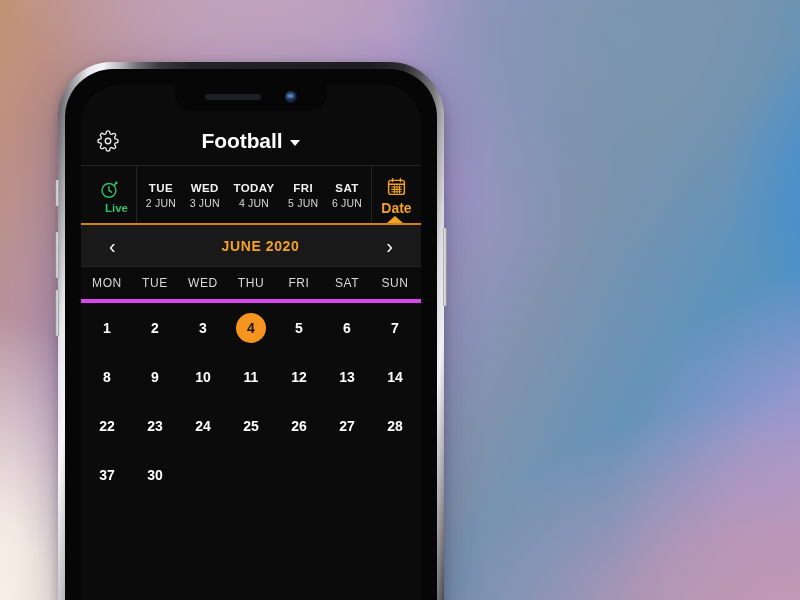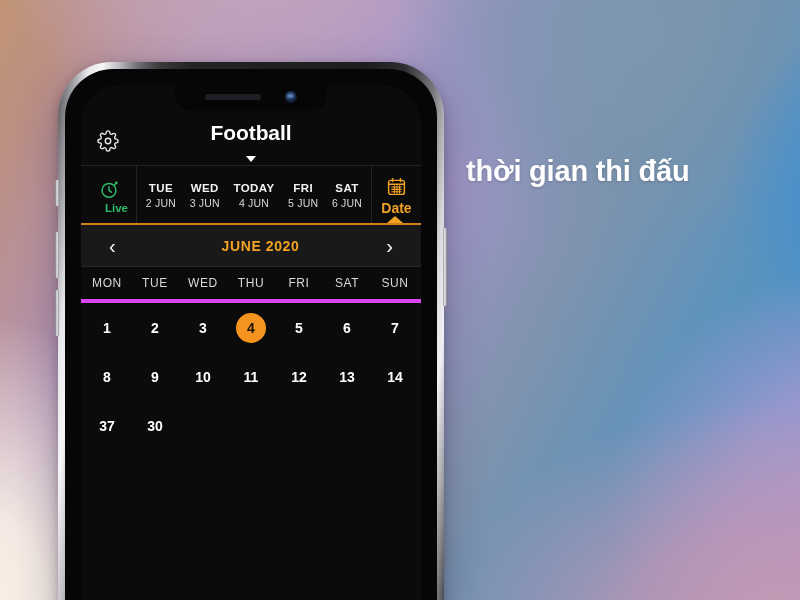--- a/index.html
+++ b/index.html
@@ -109,21 +109,20 @@
   
   #topbar {
     height:48px; display:flex; align-items:center;
     padding:0 14px; position:relative;
   }
   #gear-btn { width:26px; height:26px; display:flex; align-items:center; justify-content:center; }
   #apptitle-wrap {
     position:absolute; left:0; right:0; top:0; height:48px;
     display:flex; align-items:center; justify-content:center; gap:8px;
     pointer-events:none;
-    flex-direction:column;
   }
   #apptitle { color:#fff; font-size:21px; font-weight:bold; letter-spacing:-0.1px; }
   #caret {
     width:0; height:0; border-left:5.5px solid transparent;
     border-right:5.5px solid transparent; border-top:6px solid #ffffff;
     margin-top:3px;
   }
 
   
   #strip {
@@ -197,21 +196,20 @@
   <div class="layer bg-base"></div>
   <div class="layer bg-b5"></div>
   <div class="layer bg-b4"></div>
   <div class="layer bg-b6"></div>
   <div class="layer bg-b3"></div>
   <div class="layer bg-b2"></div>
   <div class="layer bg-b1"></div>
 </div>
 
 <div id="headline">
-  <span class="l">thời gian thi đấu</span>
 </div>
 
 <div id="phone">
 
   <div class="sidebtn btn-left" id="mute"></div>
   <div class="sidebtn btn-left" id="volup"></div>
   <div class="sidebtn btn-left" id="voldn"></div>
   <div class="sidebtn btn-right" id="power"></div>
 
   <div id="phone-bezel">
@@ -345,20 +343,43 @@
               </div>
             <div class="cell">
                 <span class="n">13</span>
               </div>
             <div class="cell">
                 <span class="n">14</span>
               </div>
           </div>
           <div class="week">
             <div class="cell">
+                <span class="n">22</span>
+              </div>
+            <div class="cell">
+                <span class="n">23</span>
+              </div>
+            <div class="cell">
+                <span class="n">24</span>
+              </div>
+            <div class="cell">
+                <span class="n">25</span>
+              </div>
+            <div class="cell">
+                <span class="n">26</span>
+              </div>
+            <div class="cell">
+                <span class="n">27</span>
+              </div>
+            <div class="cell">
+                <span class="n">28</span>
+              </div>
+          </div>
+          <div class="week">
+            <div class="cell">
                 <span class="n">37</span>
               </div>
             <div class="cell">
                 <span class="n">30</span>
               </div>
             <div class="cell empty">
                 <span class="n">&nbsp;</span>
               </div>
             <div class="cell empty">
                 <span class="n">&nbsp;</span>

